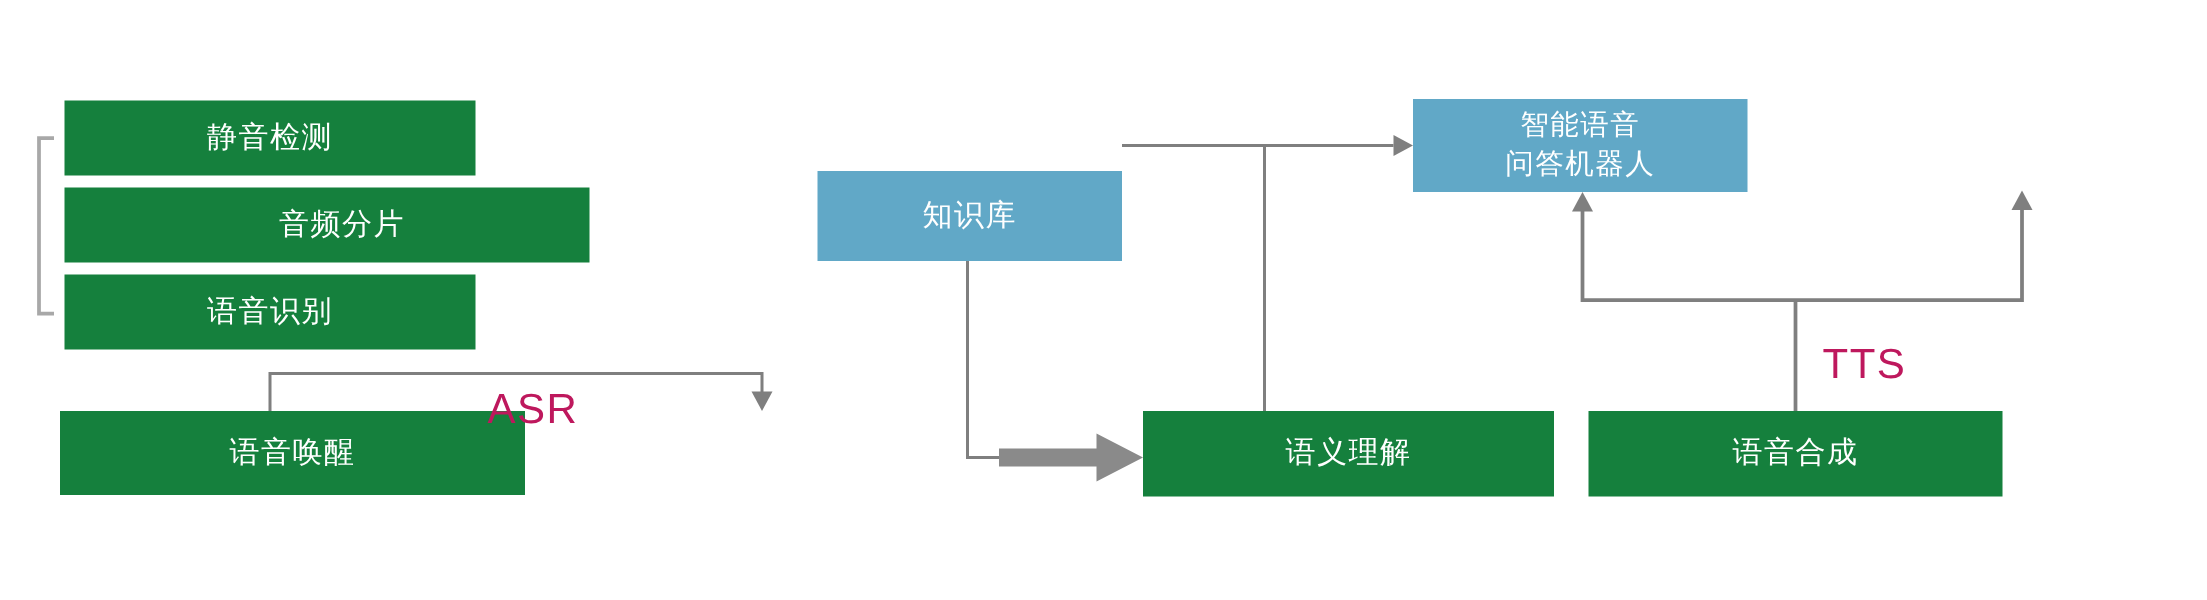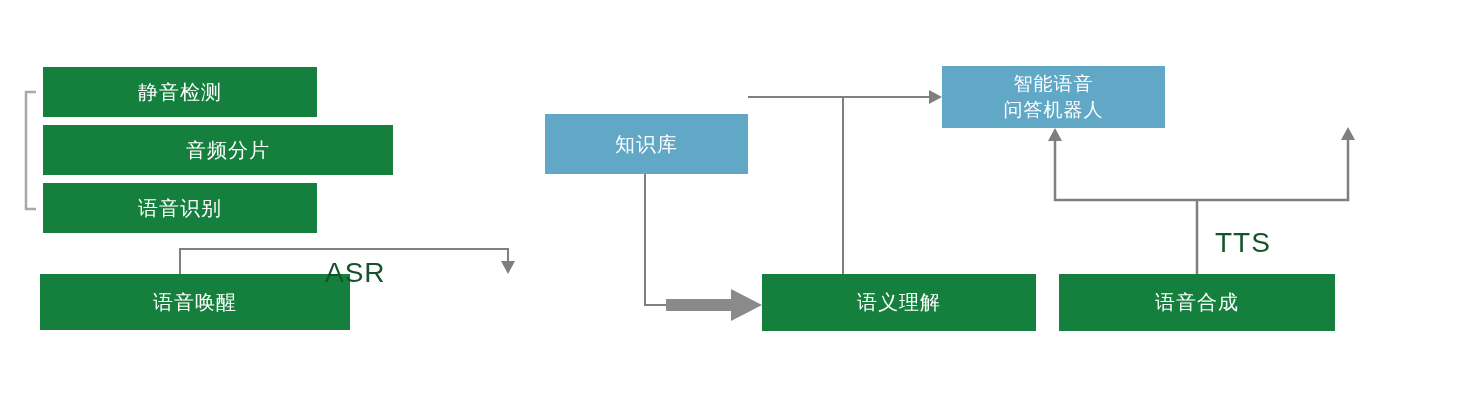--- a/index.html
+++ b/index.html
@@ -44,21 +44,21 @@
   
   .b-knowledge { left: 545px; top: 66px;  width: 203px; height: 60px; margin-top: 48px; }
   .b-semantic  { left: 762px; top: 274px; width: 274px; height: 57px; }
   
   .b-robot     { left: 942px; top: 66px;  width: 223px; height: 62px; font-size: 19px; }
   .b-broadcast { left: 1260px;top: 66px;  width: 178px; height: 61px; }
   .b-synth     { left: 1059px;top: 274px; width: 276px; height: 57px; }
 
   .flow-label {
     position: absolute;
-    color: #14532d;
+    color: #be185d;
     font-size: 28px;
     font-weight: 300;
     letter-spacing: 1px;
   }
   .l-asr { left: 325px;  top: 257px; }
   .l-tts { left: 1215px; top: 227px; }
 </style>
 </head>
 <body>
 

